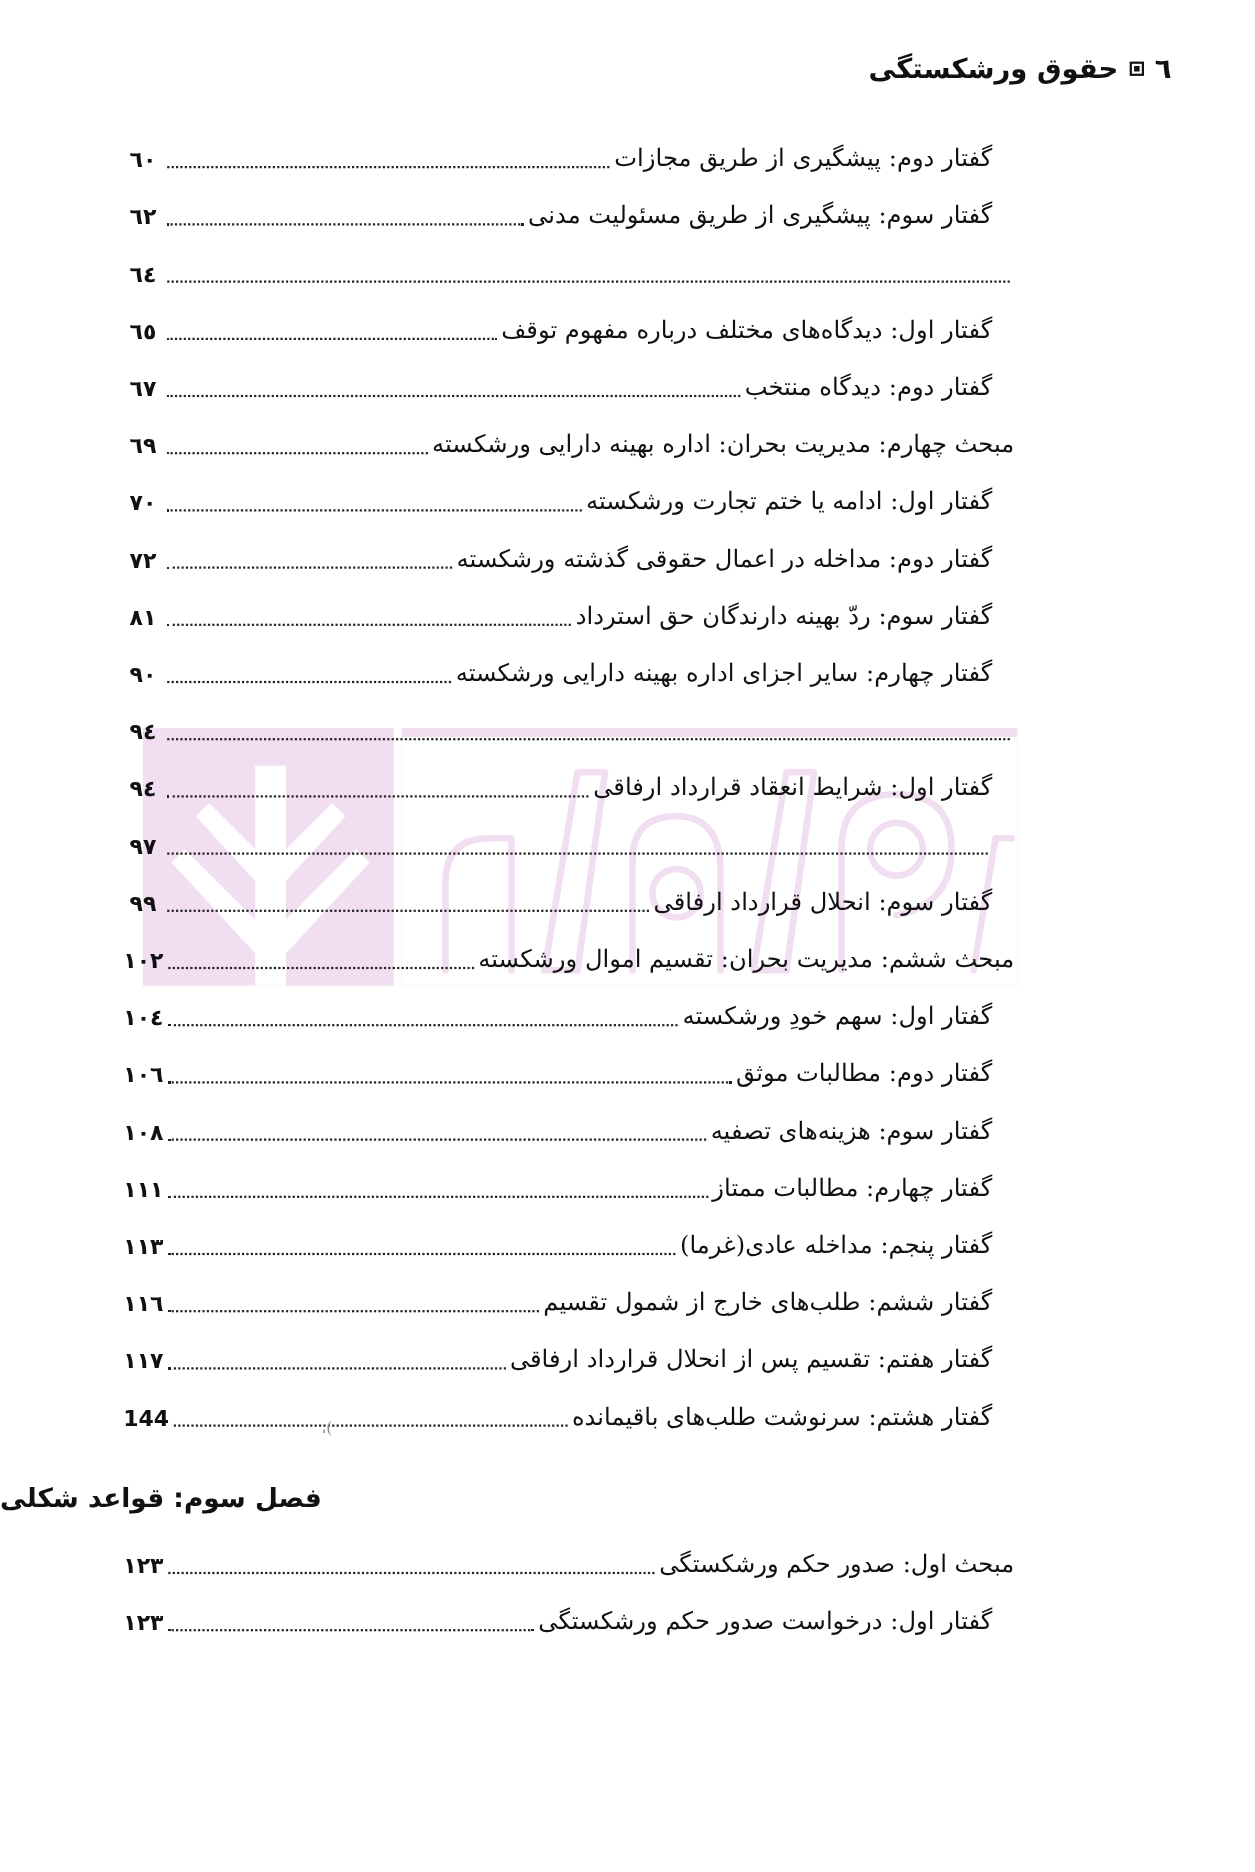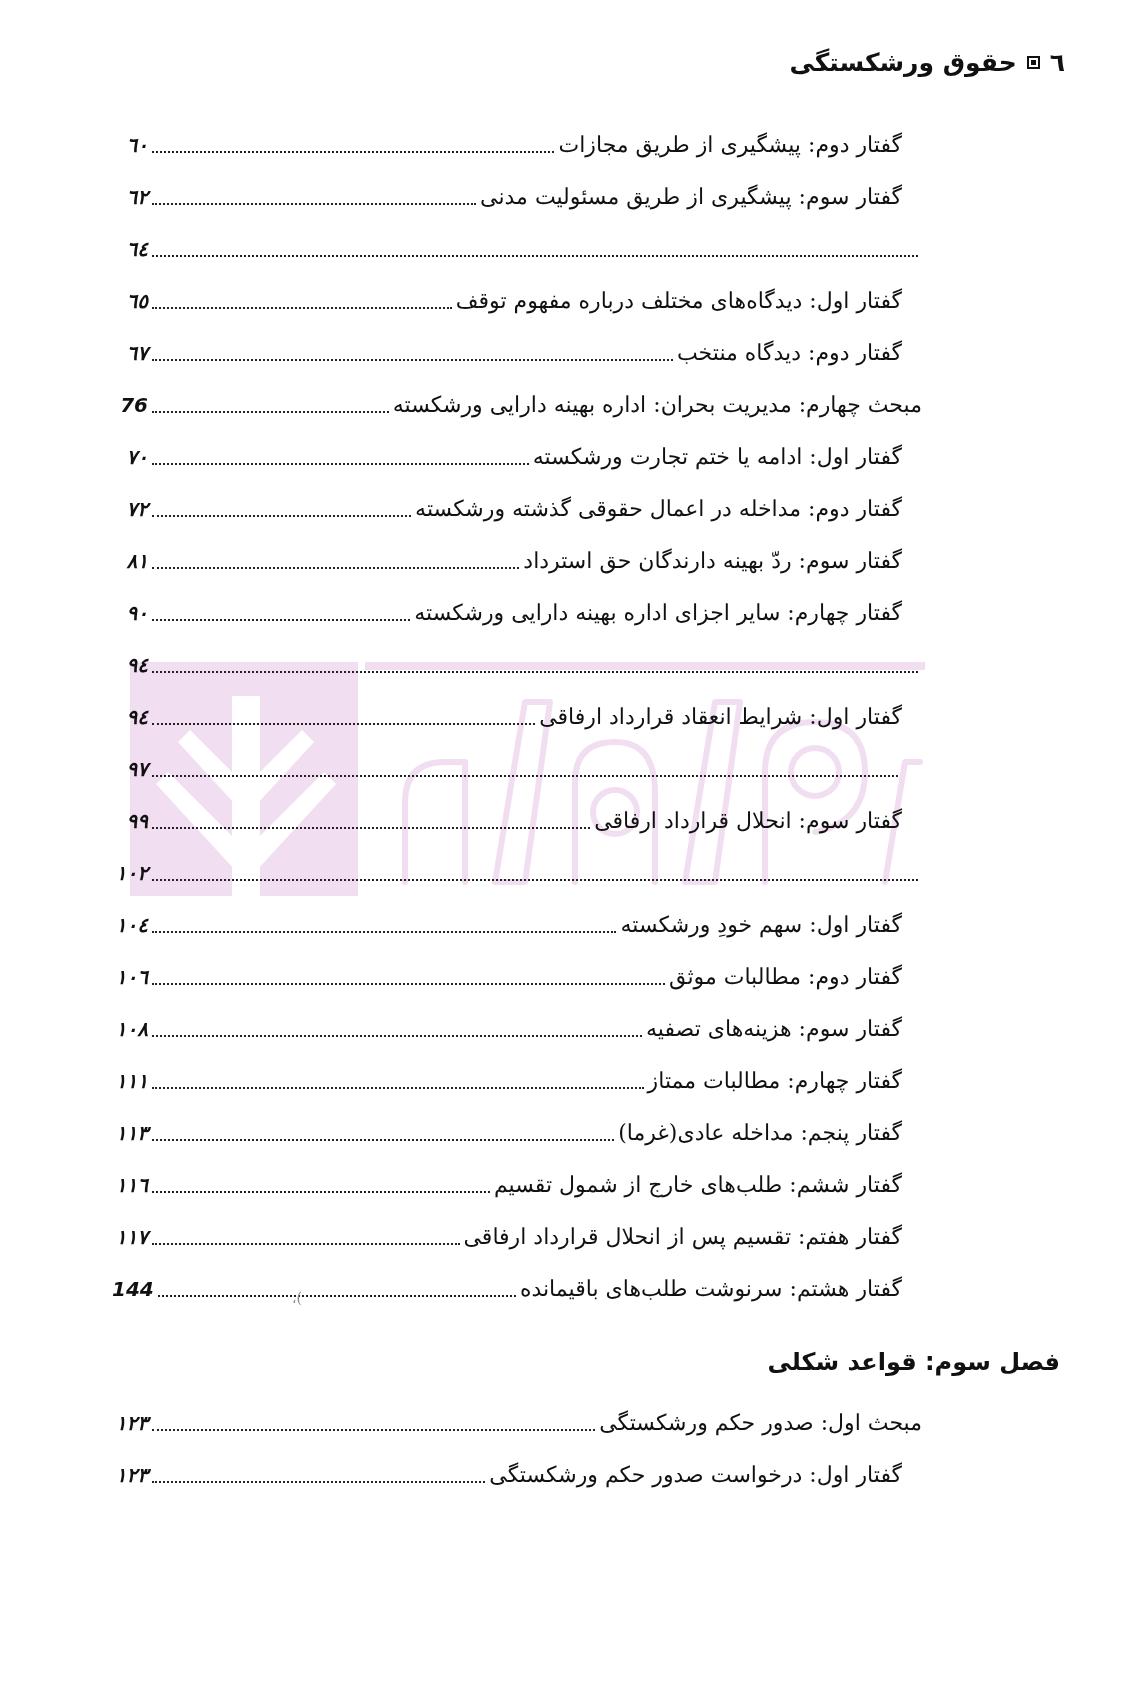--- a/index.html
+++ b/index.html
@@ -97,29 +97,28 @@
       border-bottom: 2px dotted #222;
       margin: 0 4px 7px 4px;
       height: 0;
     }
     .toc-row .page-num {
       flex: 0 0 auto;
       font-weight: bold;
       font-family: "DejaVu Sans", "Liberation Sans", sans-serif;
       font-size: 20px;
       min-width: 36px;
-      text-align: right;
-      font-style: italic;
+      text-align: center;
     }
     .chapter-heading {
       position: absolute;
       top: 1348px;
       left: 0;
       width: 1060px;
-      text-align: right;
+      text-align: left;
       direction: rtl;
       font-family: "DejaVu Sans", "Liberation Sans", sans-serif;
       font-weight: bold;
       font-size: 24px;
       z-index: 2;
     }
     .stray-mark {
       position: absolute;
       left: 292px;
       top: 1290px;
@@ -187,21 +186,21 @@
     <span class="page-num">٦٥</span>
   </div>
   <div class="toc-row level-2" style="top:328px;">
     <span class="title">گفتار دوم: دیدگاه منتخب</span>
     <span class="leader"></span>
     <span class="page-num">٦٧</span>
   </div>
   <div class="toc-row level-1" style="top:380px;">
     <span class="title">مبحث چهارم: مدیریت بحران: اداره بهینه دارایی ورشکسته</span>
     <span class="leader"></span>
-    <span class="page-num">76</span>
+    <span class="page-num">٦٩</span>
   </div>
   <div class="toc-row level-2" style="top:432px;">
     <span class="title">گفتار اول: ادامه یا ختم تجارت ورشکسته</span>
     <span class="leader"></span>
     <span class="page-num">٧٠</span>
   </div>
   <div class="toc-row level-2" style="top:484px;">
     <span class="title">گفتار دوم: مداخله در اعمال حقوقی گذشته ورشکسته</span>
     <span class="leader"></span>
     <span class="page-num">٧٢</span>
@@ -228,20 +227,21 @@
   <div class="toc-row level-2" style="top:744px;">
     <span class="leader"></span>
     <span class="page-num">٩٧</span>
   </div>
   <div class="toc-row level-2" style="top:796px;">
     <span class="title">گفتار سوم: انحلال قرارداد ارفاقی</span>
     <span class="leader"></span>
     <span class="page-num">٩٩</span>
   </div>
   <div class="toc-row level-1" style="top:848px;">
+    <span class="title">مبحث ششم: مدیریت بحران: تقسیم اموال ورشکسته</span>
     <span class="leader"></span>
     <span class="page-num">١٠٢</span>
   </div>
   <div class="toc-row level-2" style="top:900px;">
     <span class="title">گفتار اول: سهم خودِ ورشکسته</span>
     <span class="leader"></span>
     <span class="page-num">١٠٤</span>
   </div>
   <div class="toc-row level-2" style="top:952px;">
     <span class="title">گفتار دوم: مطالبات موثق</span>

